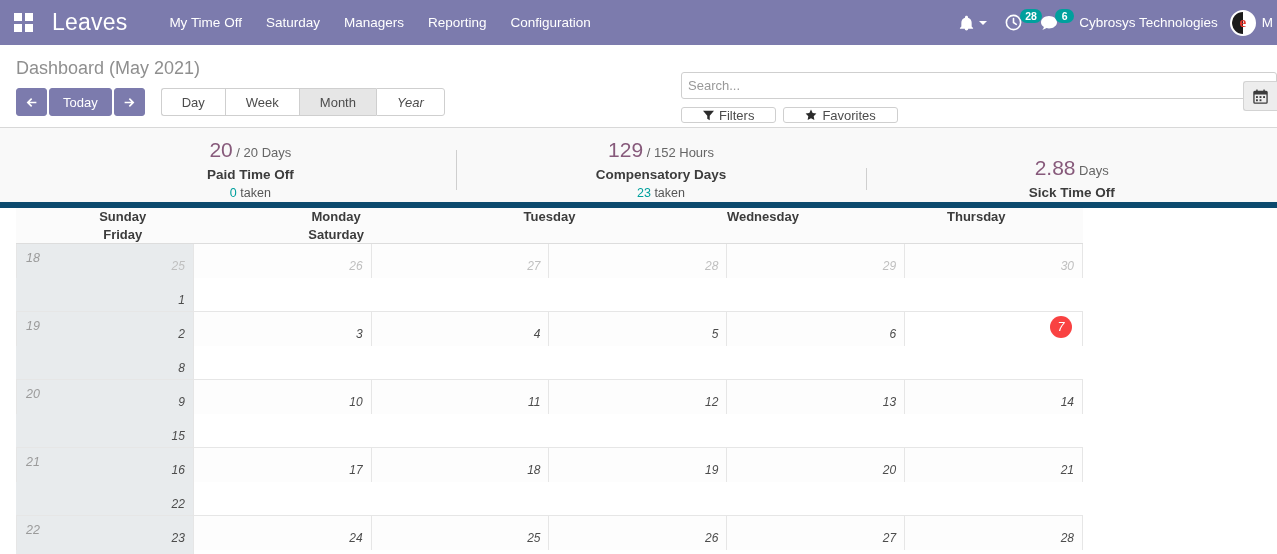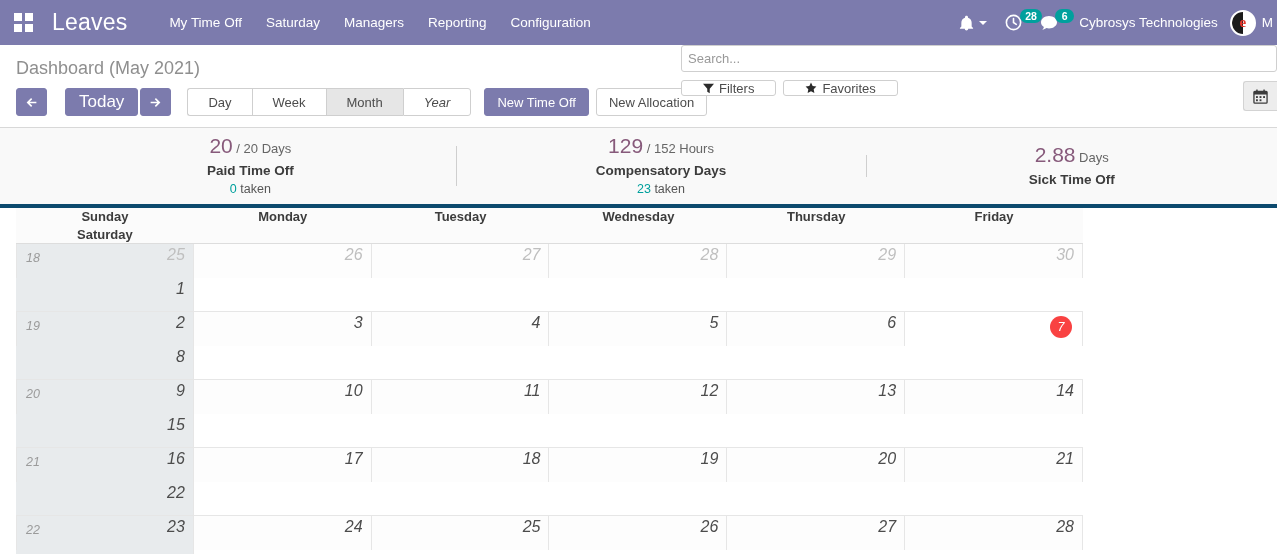--- a/index.html
+++ b/index.html
@@ -91,21 +91,21 @@
   .cp-row { display: flex; align-items: center; padding: 9px 0 0 16px; }
   .arrow-btn {
     width: 31px; height: 28px; border-radius: 3px;
     background: #7C7BAD; color: #fff; border: 1px solid #7C7BAD;
     display: flex; align-items: center; justify-content: center;
     cursor: pointer; font-size: 14px;
   }
   .today-btn {
     background: #7C7BAD; color: #fff; border: 1px solid #7C7BAD;
     height: 28px; padding: 0 13px; border-radius: 3px;
-    display: flex; align-items: center; font-size: 17px; cursor: pointer; margin-left: 16px;
+    display: flex; align-items: center; font-size: 13px; cursor: pointer;
   }
   .nav-group { display: flex; gap: 2px; margin-right: 16px; }
   .scale-group { display: flex; }
   .scale-btn {
     border: 1px solid #cfcfcf; border-right: none;
     background: #ffffff; padding: 0 20px; height: 28px;
     display: flex; align-items: center; font-size: 13px;
     color: #4c4c4c; cursor: pointer;
   }
   .scale-btn:first-child { border-radius: 3px 0 0 3px; }
@@ -114,21 +114,21 @@
   .action-group { display: flex; gap: 7px; margin-left: 13px; }
   .action-btn {
     height: 28px; padding: 0 12px; border-radius: 3px;
     display: flex; align-items: center; font-size: 13px; cursor: pointer;
     border: 1px solid #cfcfcf; background: #fff; color: #4c4c4c;
   }
   .action-btn.primary { background: #7C7BAD; border-color: #7C7BAD; color: #fff; }
 
   
   .search-block {
-    position: absolute; left: 681px; top: 0; right: 0;
+    position: absolute; left: 681px; top: 27px; right: 0;
   }
   .search-input-wrap {
     border: 1px solid #cfcfcf; border-radius: 3px;
     height: 27px; background: #fff;
     display: flex; align-items: center; padding: 0 6px;
     margin-right: 0;
   }
   .search-input {
     border: none; outline: none; width: 100%;
     font-size: 13px; font-family: "Liberation Sans", sans-serif;
@@ -145,23 +145,23 @@
   .view-switcher {
     position: absolute; right: 0; top: 36px;
     width: 34px; height: 30px; background: #ededed;
     border: 1px solid #d3d3d3; border-right: none;
     display: flex; align-items: center; justify-content: center;
     cursor: pointer; border-radius: 3px 0 0 3px;
   }
 
   
   .stats-bar {
-    display: flex; align-items: center;
+    display: flex; align-items: flex-end;
     height: 80px; background: #f9f9f9;
-    border-bottom: 4px solid #0c4a6e;
+    border-bottom: 6px solid #0c4a6e;
     padding-left: 45px;
   }
   .stat-card {
     flex: 1 1 0; display: flex; flex-direction: column;
     align-items: center; justify-content: center;
     position: relative; text-align: center;
     cursor: pointer;
   }
   .stat-card + .stat-card::before {
     content: ""; position: absolute; left: 0; top: 12px; bottom: 12px;
@@ -179,43 +179,43 @@
   }
   .stat-taken { font-size: 12.5px; color: #555; line-height: 18px; }
   .stat-taken b { color: #00A09D; font-weight: normal; }
 
   
   .calendar {
     padding: 0 194px 0 16px;
     background: #ffffff;
   }
   .cal-head {
-    display: grid; grid-template-columns: repeat(6, 1fr);
+    display: grid; grid-template-columns: repeat(5, 1fr);
     height: 35px; align-items: center;
     background: #fbfbfb;
   }
   .cal-head div {
     text-align: center; font-size: 13px;
     font-weight: bold; color: #3c3c3c;
   }
   .cal-body { border-top: 1px solid #dddddd; }
   .cal-row {
     display: grid; grid-template-columns: repeat(6, 1fr);
     height: 68px; border-bottom: 1px solid #e6e6e6; font-style: italic;
   }
   .cal-cell {
     position: relative; border-right: 1px solid #e6e6e6;
     background: #fdfdfd; overflow: hidden;
   }
   .cal-cell:first-child { border-left: 1px solid #e6e6e6; }
   .cal-cell.weekend { background: #e8ebed; }
   .cal-cell.today { background: #ffffff; }
   .daynum {
-    position: absolute; top: 2px; right: 8px;
-    font-size: 16px; color: #4c4c4c; line-height: 17px;
+    position: absolute; top: 14px; right: 8px;
+    font-size: 12px; color: #4c4c4c; line-height: 17px;
   }
   .daynum.other-month { color: #bfbfbf; }
   .daynum.today-badge {
     background: #f94242; color: #ffffff;
     border-radius: 50%; width: 22px; height: 22px;
     display: flex; align-items: center; justify-content: center;
     top: 4px; right: 10px; font-size: 12.5px;
   }
   .weeknum {
     position: absolute; top: 6px; left: 9px;
@@ -295,24 +295,20 @@
       </div>
     </div>
 
     <div class="scale-group" id="scale-group">
         <div class="scale-btn">Day</div>
         <div class="scale-btn">Week</div>
         <div class="scale-btn active">Month</div>
         <div class="scale-btn">Year</div>
       </div>
 
-    <div class="action-group">
-      <div class="action-btn primary">New Time Off</div>
-      <div class="action-btn">New Allocation</div>
-    </div>
   </div>
 
   <div class="search-block">
     <div class="search-input-wrap">
       <input class="search-input" type="text" placeholder="Search..." style="">
     </div>
     <div class="filter-row">
       <div class="filter-btn">
         <svg width="11" height="11" viewBox="0 0 16 16">
           <path fill="#2b2b2b" d="M0 1h16l-6.2 7.3V15l-3.6-2.1V8.3z"></path>

